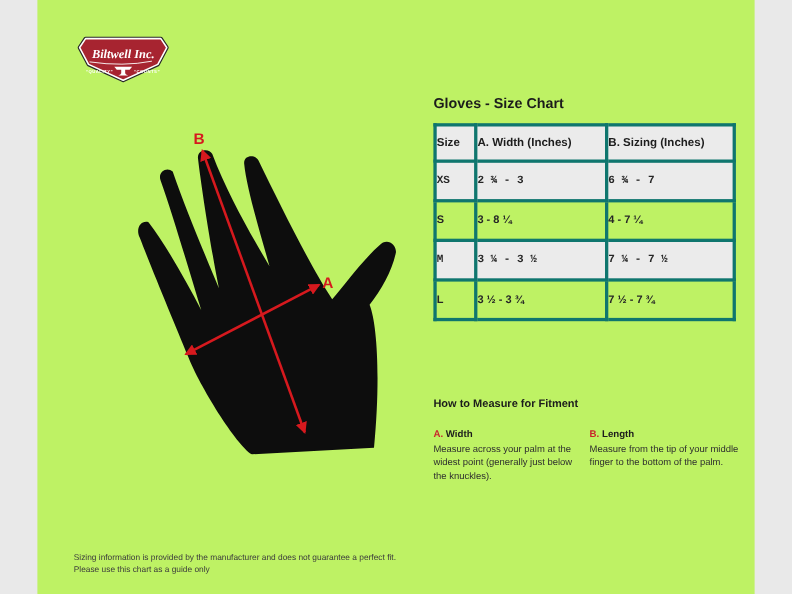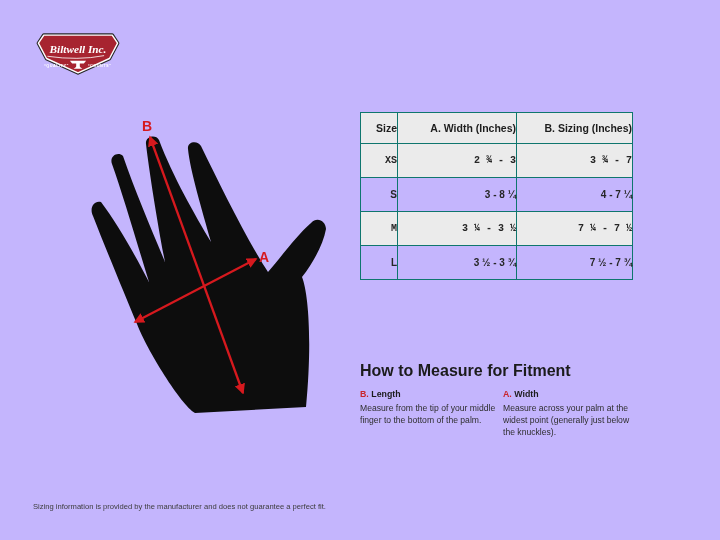--- a/index.html
+++ b/index.html
@@ -1,18 +1,18 @@
 <!DOCTYPE html>
 <html><head>
 <meta charset="utf-8">
 <style>
   html,body{margin:0;padding:0;background:#e9e9e9;}
   .stage{
-    position:relative;width:720px;height:540px;margin:0 auto;
-    background:#c4b5fd;overflow:hidden;
+    position:relative;width:652px;height:540px;margin:0 auto;
+    background:#bef264;overflow:hidden;
     font-family:"Liberation Sans", sans-serif;
     -webkit-font-smoothing:antialiased;
   }
   .abs{position:absolute;}
 
   
   .logo-svg{left:33px;top:30px;width:90px;height:48px;}
 
   
   .hand-svg{left:85px;top:115px;width:255px;height:310px;}
@@ -20,32 +20,32 @@
   
   .chart-title{
     left:360px;top:86px;font-size:13px;font-weight:700;color:#1b1b1b;
     letter-spacing:0px;
   }
   .size-table{
     left:360px;top:112px;border-collapse:collapse;table-layout:fixed;
     width:272px;font-size:10px;color:#222;
   }
   .size-table th,.size-table td{
-    border:1px solid #0f766e;text-align:right;vertical-align:middle;
+    border:3px solid #0f766e;text-align:left;vertical-align:middle;
     padding:0;font-weight:700;
   }
   .size-table thead th{height:30px;background:#ebebeb;font-size:10.5px;color:#1d1d1d;}
   .size-table tbody td{height:33px;color:#262626;}
   .size-table tbody tr.stripe td{background:#ebebeb;font-family:Liberation Mono, monospace;}
   .col-size{width:37px;}
   .col-width{width:119px;}
   .col-length{width:116px;}
 
   .measure-title{
-    left:360px;top:362px;font-size:16px;font-weight:700;color:#1b1b1b;
+    left:360px;top:362px;font-size:10px;font-weight:700;color:#1b1b1b;
   }
   .measure-grid{
     left:360px;top:388px;width:285px;display:flex;
   }
   .measure-item{font-size:8.6px;line-height:1.4;color:#2e2e2e;}
   .measure-item.m-a{width:133px;margin-right:9px;}
   .measure-item.m-b{width:143px;}
   .measure-label{font-weight:700;font-size:8.8px;color:#1c1c1c;margin-bottom:2px;}
   .measure-key{color:#c9252b;}
 
@@ -94,39 +94,40 @@
          C232 101 241 106 241 114
          C238 130 228 148 217 162
          C224 180 227 230 221 292
          Z"></path>
     <line x1="158" y1="278" x2="65" y2="22" stroke="#d6191e" stroke-width="2.3" marker-start="url(#ah)" marker-end="url(#ah)"></line>
     <line x1="50" y1="207" x2="171" y2="144" stroke="#d6191e" stroke-width="2.3" marker-start="url(#ah)" marker-end="url(#ah)"></line>
     <text x="62" y="16" text-anchor="middle" fill="#d6191e" font-size="14" font-weight="bold">B</text>
     <text x="174" y="147" fill="#d6191e" font-size="14" font-weight="bold">A</text>
   </svg>
 
+  <div class="abs chart-title">Gloves - Size Chart</div>
 
   <table class="abs size-table">
     <colgroup>
       <col class="col-size">
         <col class="col-width">
         <col class="col-length">
     </colgroup>
     <thead>
       <tr>
         <th>Size</th>
         <th>A. Width (Inches)</th>
         <th>B. Sizing (Inches)</th>
       </tr>
     </thead>
     <tbody>
       <tr class="stripe">
         <td>XS</td>
         <td>2 ¾ - 3</td>
-        <td>3 ¾ - 7</td>
+        <td>6 ¾ - 7</td>
       </tr>
       <tr>
         <td>S</td>
         <td>3 - 8 ¼</td>
         <td>4 - 7 ¼</td>
       </tr>
       <tr class="stripe">
         <td>M</td>
         <td>3 ¼ - 3 ½</td>
         <td>7 ¼ - 7 ½</td>
@@ -135,33 +136,34 @@
         <td>L</td>
         <td>3 ½ - 3 ¾</td>
         <td>7 ½ - 7 ¾</td>
       </tr>
     </tbody>
   </table>
 
   <div class="abs measure-title">How to Measure for Fitment</div>
 
   <div class="abs measure-grid">
+    <div class="measure-item m-a">
+      <div class="measure-label">
+        <span class="measure-key">A.</span>
+        <span>Width</span>
+      </div>
+      <div>Measure across your palm at the widest point (generally just below the knuckles).</div>
+    </div>
     <div class="measure-item m-b">
       <div class="measure-label">
         <span class="measure-key">B.</span>
         <span>Length</span>
       </div>
       <div>Measure from the tip of your middle finger to the bottom of the palm.</div>
     </div>
-    <div class="measure-item m-a">
-      <div class="measure-label">
-        <span class="measure-key">A.</span>
-        <span>Width</span>
-      </div>
-      <div>Measure across your palm at the widest point (generally just below the knuckles).</div>
-    </div>
   </div>
 
   <div class="abs footer">
     <div>Sizing information is provided by the manufacturer and does not guarantee a perfect fit.</div>
+    <div>Please use this chart as a guide only</div>
   </div>
 
 </div>
 
 </body></html>

